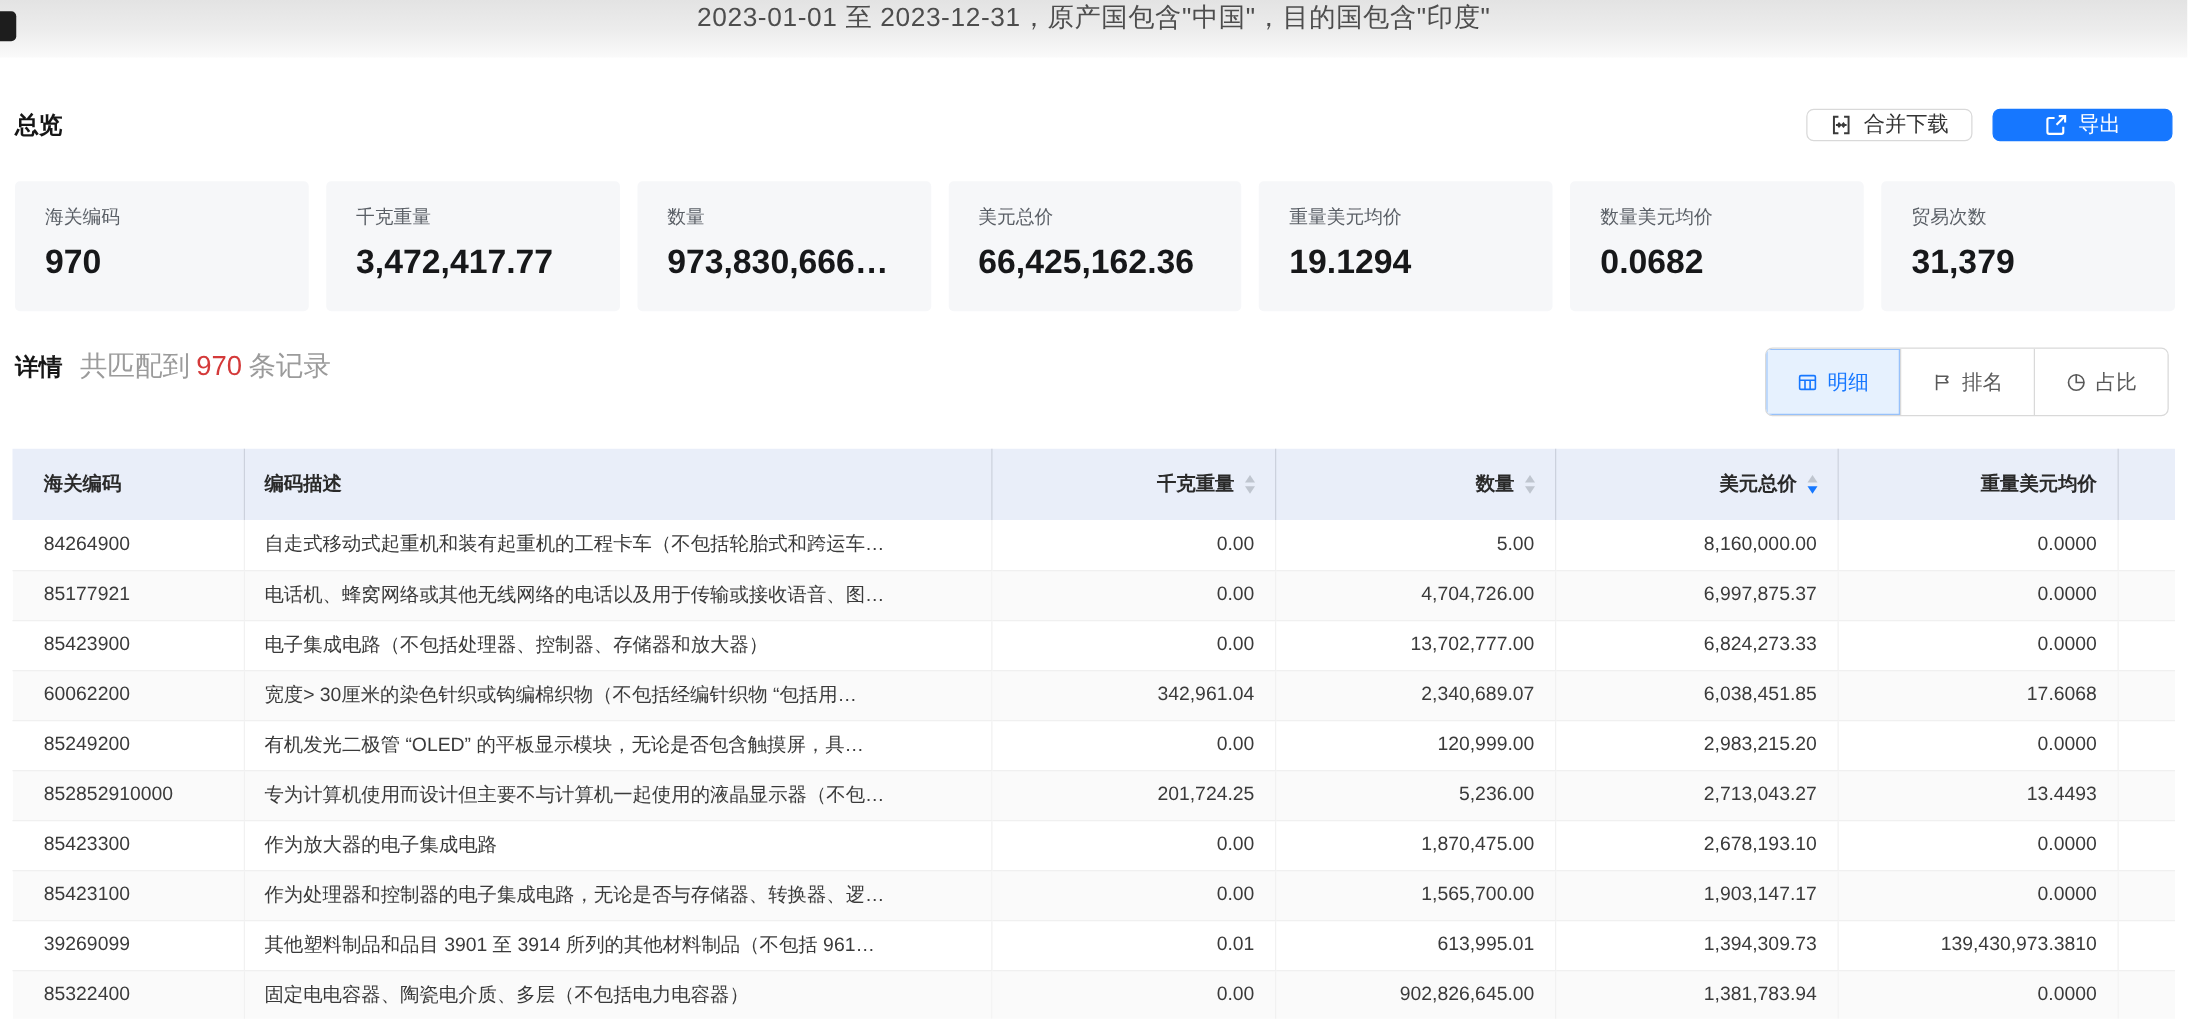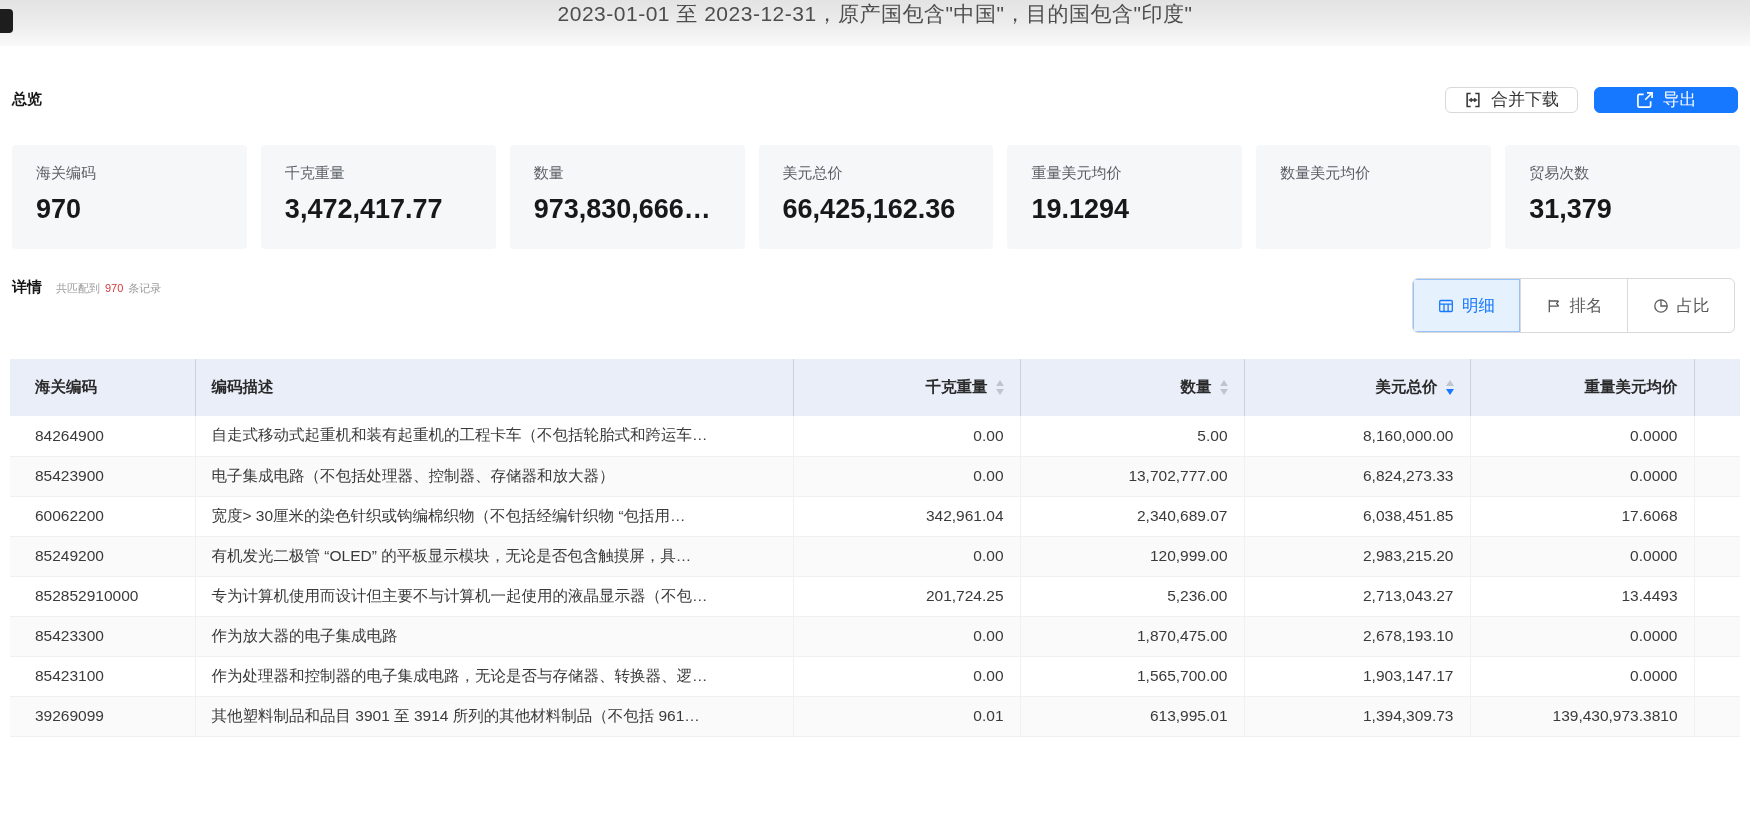--- a/index.html
+++ b/index.html
@@ -5,33 +5,33 @@
   :root{ --accent:#1677ff; --red:#d43a3a; --header-bg:#e9eef9; }
   *{box-sizing:border-box; margin:0; padding:0;}
   html,body{width:1750px;height:815px;overflow:hidden;background:#fff;
     font-family:"Liberation Sans","DejaVu Sans",sans-serif; color:#303030;}
   .titlebar{height:46px;background:linear-gradient(180deg,#e3e3e3 0%,#ededed 55%,#fafafa 100%);
     display:flex;align-items:flex-start;justify-content:center;position:relative;}
   .titlebar-text{font-size:21px;color:#4d4d4d;letter-spacing:.5px;}
   .corner-frag{position:absolute;left:0;top:9px;width:13px;height:24px;background:#1d1d1d;border-radius:0 4px 4px 0;}
   .section{margin:0 10px 0 12px;}
   .overview-head{margin-top:33px;height:41px;display:flex;align-items:center;justify-content:space-between;}
-  .sec-title{font-size:15px;font-weight:700;color:#161616;}
+  .sec-title{font-size:19px;font-weight:700;color:#161616;}
   .btn-row{display:flex;gap:16px;align-items:center;margin-right:2px;}
   .btn{height:26px;display:flex;align-items:center;justify-content:center;gap:9px;
     border-radius:6px;font-size:17px;cursor:pointer;}
   .btn-outline{min-width:132px;padding:0 18px;background:#fff;border:1px solid #d9d9d9;color:#333;}
   .btn-primary{min-width:144px;padding:0 18px;background:var(--accent);border:1px solid var(--accent);color:#fff;}
   .cards{display:flex;gap:14px;margin-top:25px;}
   .card{flex:1;height:104px;background:#f6f7f9;border-radius:4px;padding:19px 24px;overflow:hidden;}
   .card-label{font-size:15px;color:#5a5f66;}
   .card-value{margin-top:11px;font-size:27px;font-weight:700;color:#17181a;white-space:nowrap;overflow:hidden;}
   .detail-head{margin-top:29px;display:flex;justify-content:space-between;}
   .detail-left{display:flex;align-items:baseline;gap:14px;}
-  .match-text{font-size:11px;color:#9b9b9b;}
+  .match-text{font-size:22px;color:#9b9b9b;}
   .match-count{color:var(--red);margin:0 5px;}
   .tab-group{display:flex;height:55px;border:1px solid #d9d9d9;border-radius:6px;overflow:hidden;background:#fff;margin-right:5px;}
   .tab{width:107px;display:flex;align-items:center;justify-content:center;gap:8px;
     font-size:16.5px;color:#595959;cursor:pointer;}
   .tab + .tab{border-left:1px solid #d9d9d9;}
   .tab.active{background:#e6f1fe;color:var(--accent);box-shadow:inset 0 0 0 1px #97c1fa;}
   .tab svg{flex:none;}
   table{border-collapse:collapse;table-layout:fixed;width:1730px;margin:26px 10px 0 10px;}
   thead th{background:var(--header-bg);height:57px;padding:0 16px;font-size:15.5px;font-weight:700;color:#2a2a2a;}
   thead th + th{border-left:1px solid #ccd1dd;}
@@ -101,20 +101,21 @@
     <div class="card">
       <div class="card-label">美元总价</div>
       <div class="card-value">66,425,162.36</div>
     </div>
     <div class="card">
       <div class="card-label">重量美元均价</div>
       <div class="card-value">19.1294</div>
     </div>
     <div class="card">
       <div class="card-label">数量美元均价</div>
+      <div class="card-value">0.0682</div>
     </div>
     <div class="card">
       <div class="card-label">贸易次数</div>
       <div class="card-value">31,379</div>
     </div>
   </div>
 
 <div class="section detail-head">
   <div class="detail-left">
     <span class="sec-title">详情</span>
@@ -216,20 +217,29 @@
       <tr>
         <td class="code">84264900</td>
         <td>自走式移动式起重机和装有起重机的工程卡车（不包括轮胎式和跨运车…</td>
         <td class="right">0.00</td>
         <td class="right">5.00</td>
         <td class="right">8,160,000.00</td>
         <td class="right">0.0000</td>
         <td class="right"></td>
       </tr>
       <tr>
+        <td class="code">85177921</td>
+        <td>电话机、蜂窝网络或其他无线网络的电话以及用于传输或接收语音、图…</td>
+        <td class="right">0.00</td>
+        <td class="right">4,704,726.00</td>
+        <td class="right">6,997,875.37</td>
+        <td class="right">0.0000</td>
+        <td class="right"></td>
+      </tr>
+      <tr>
         <td class="code">85423900</td>
         <td>电子集成电路（不包括处理器、控制器、存储器和放大器）</td>
         <td class="right">0.00</td>
         <td class="right">13,702,777.00</td>
         <td class="right">6,824,273.33</td>
         <td class="right">0.0000</td>
         <td class="right"></td>
       </tr>
       <tr>
         <td class="code">60062200</td>
@@ -278,14 +288,23 @@
       </tr>
       <tr>
         <td class="code">39269099</td>
         <td>其他塑料制品和品目 3901 至 3914 所列的其他材料制品（不包括 961…</td>
         <td class="right">0.01</td>
         <td class="right">613,995.01</td>
         <td class="right">1,394,309.73</td>
         <td class="right">139,430,973.3810</td>
         <td class="right"></td>
       </tr>
+      <tr>
+        <td class="code">85322400</td>
+        <td>固定电电容器、陶瓷电介质、多层（不包括电力电容器）</td>
+        <td class="right">0.00</td>
+        <td class="right">902,826,645.00</td>
+        <td class="right">1,381,783.94</td>
+        <td class="right">0.0000</td>
+        <td class="right"></td>
+      </tr>
     </tbody>
 </table>
 
 </body></html>

